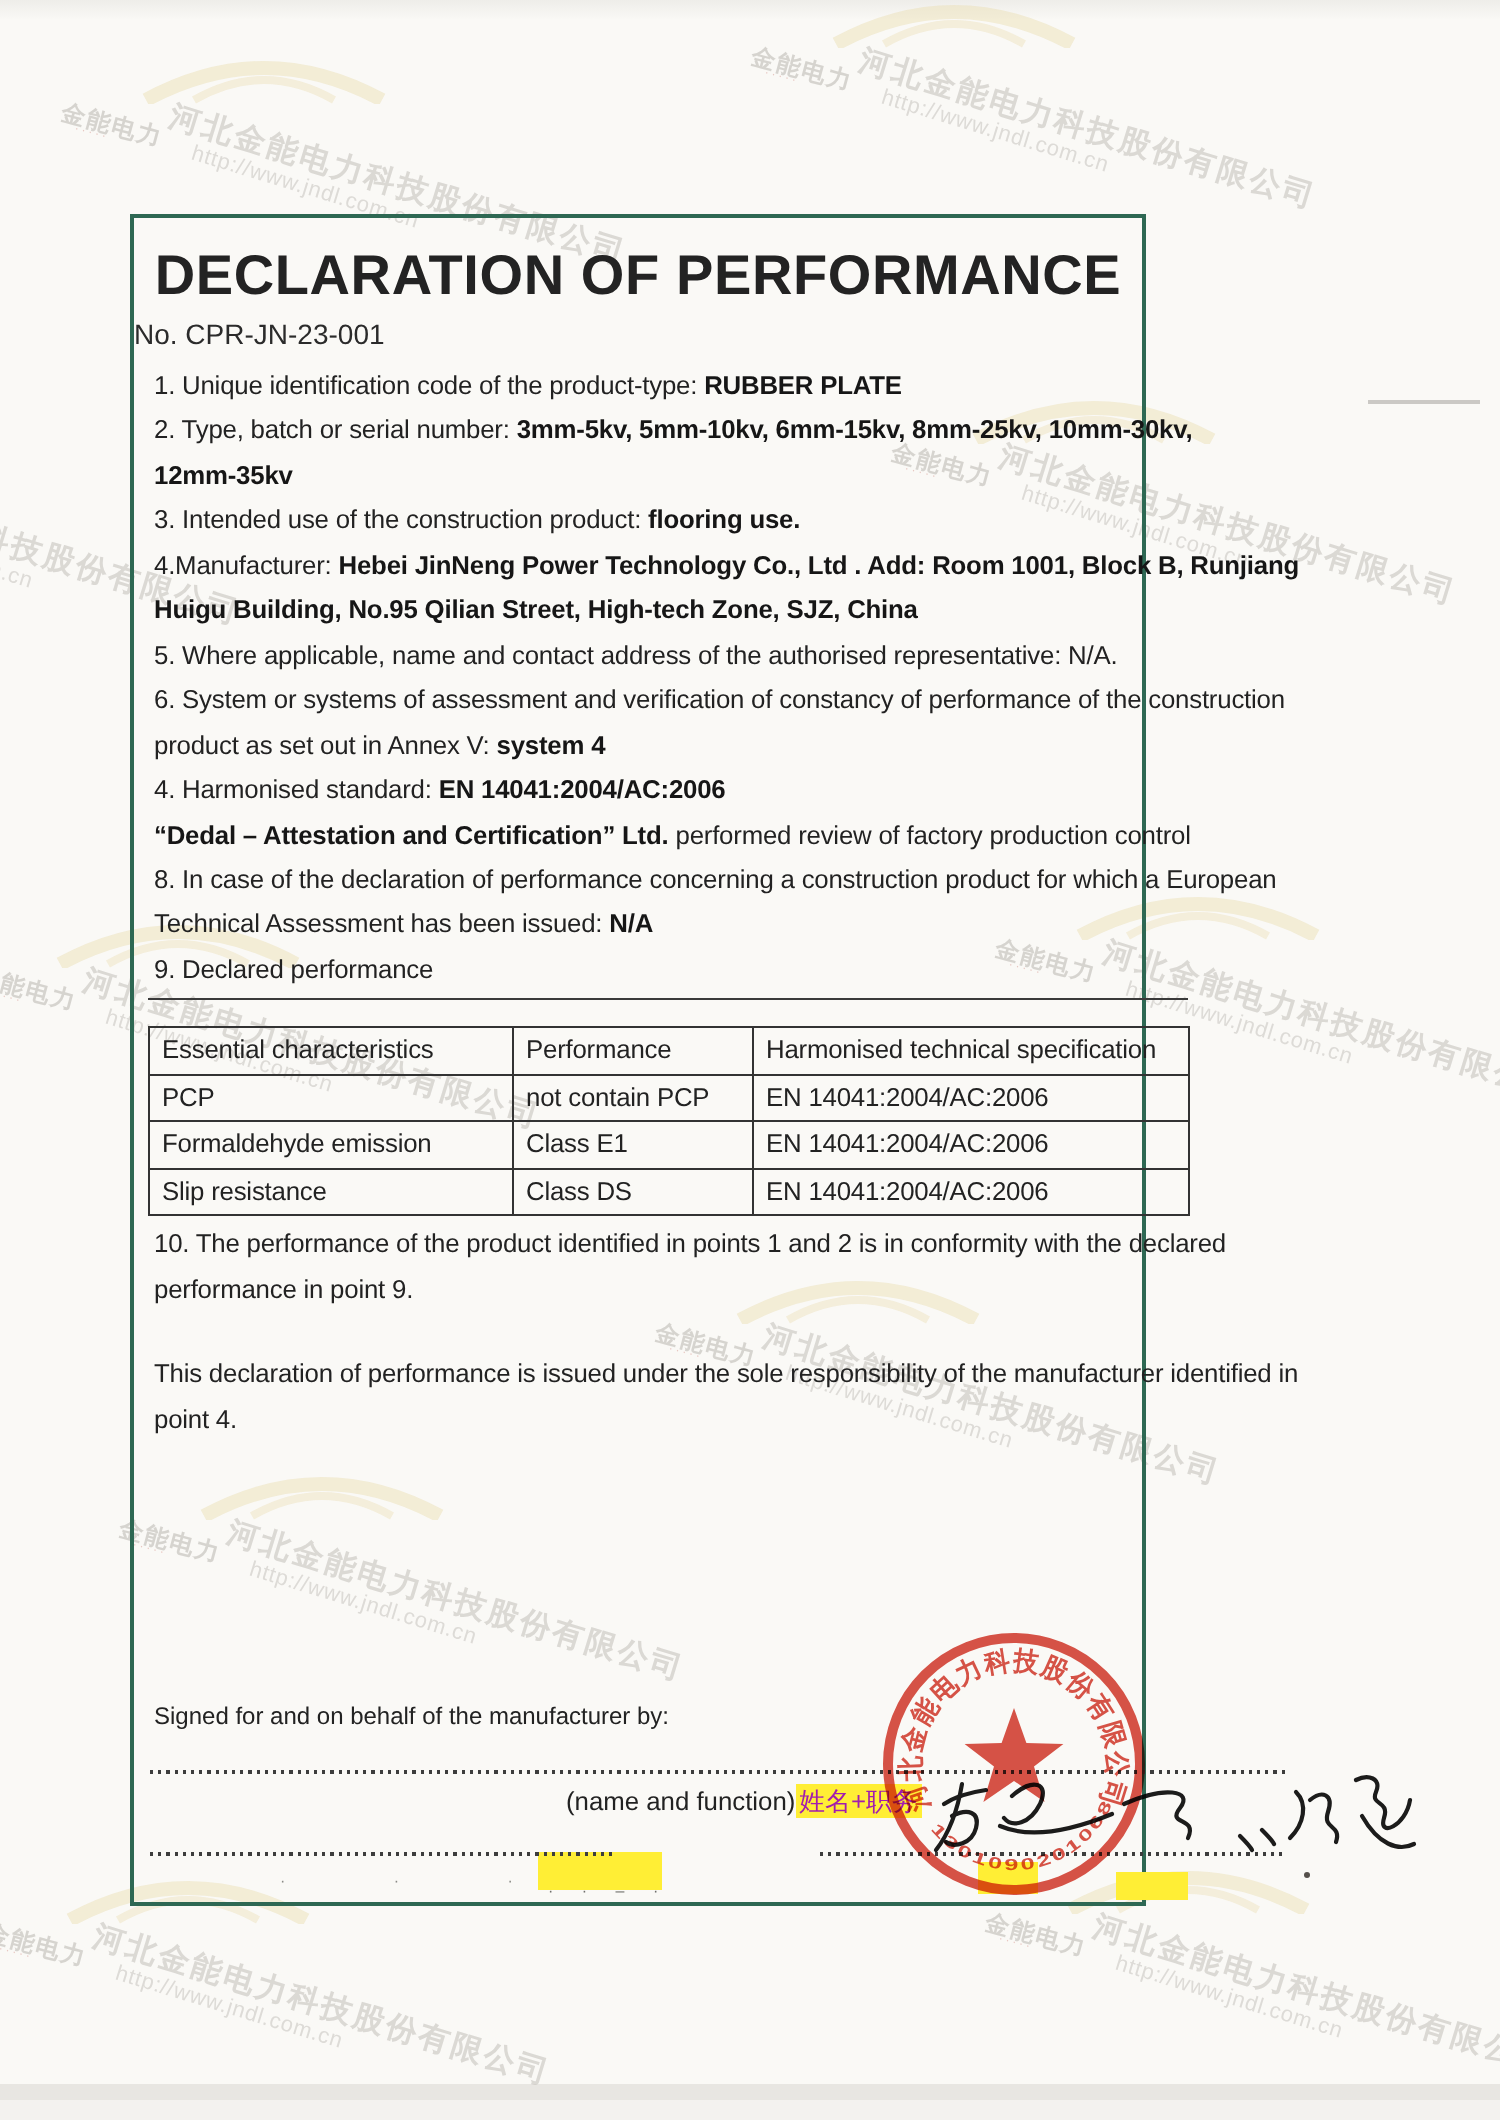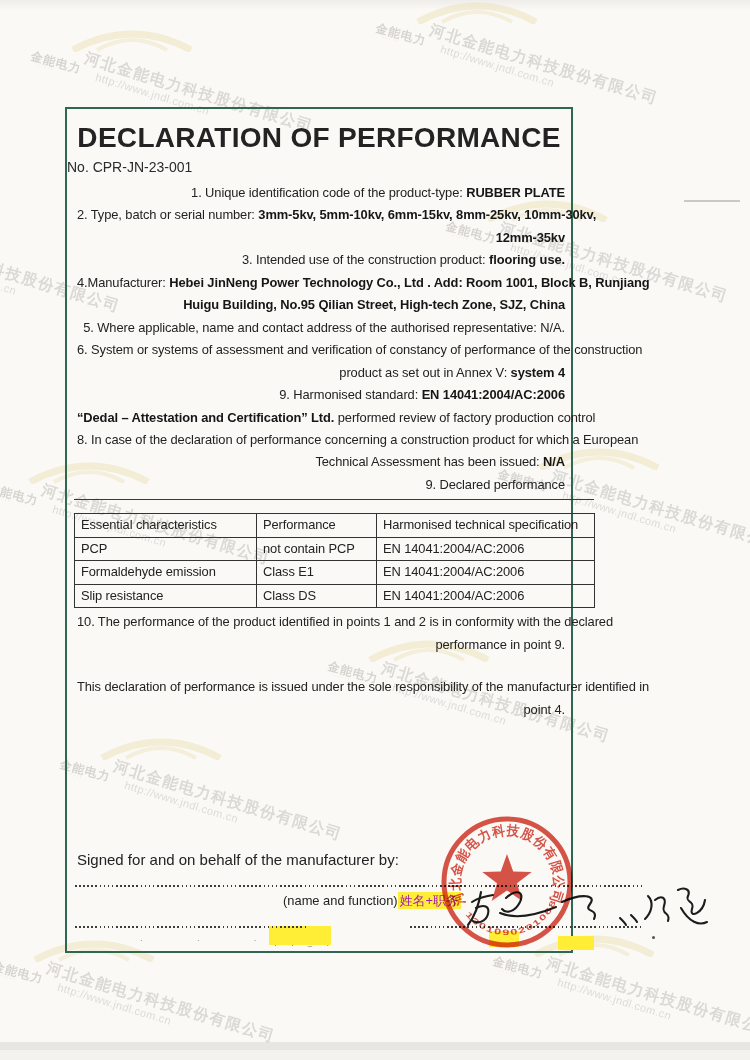--- a/index.html
+++ b/index.html
@@ -32,34 +32,34 @@
 
   
   .frame{position:absolute;left:65px;top:107px;width:508px;height:846px;
     border:2.5px solid var(--frame);box-sizing:border-box;z-index:2;background:transparent;}
   .doc-title{margin:13px 4px 0 4px;text-align:center;font-size:28px;font-weight:bold;
     letter-spacing:.3px;color:#232323;white-space:nowrap;}
   .doc-number{margin-top:5px;font-size:14px;color:#2b2b2b;}
   .content{margin-top:7px;padding:0 6px 0 10px;font-size:12.9px;line-height:22.45px;color:#222;
     letter-spacing:-.1px;}
   .para{margin:0;}
-  .line{display:block;white-space:nowrap;text-align:right;}
+  .line{display:block;white-space:nowrap;}
   .content b{font-weight:bold;color:#161616;}
   .after .para:nth-child(2){margin-top:20px;}
 
   
   .dop-table-wrap{border-top:1px solid #3a3a3a;padding-top:13px;margin:3px 0 3px -3px;width:520px;}
   table.dop{border-collapse:collapse;width:520px;border:1.4px solid #333;table-layout:fixed;}
   table.dop th,table.dop td{border:1px solid #333;padding:0 6px;height:20px;font-size:12.9px;
     font-weight:normal;text-align:left;color:#222;white-space:nowrap;overflow:hidden;}
   table.dop th{height:21px;}
   col.c1{width:182px;}col.c2{width:120px;}col.c3{width:218px;}
 
   
-  .signed-label{position:absolute;left:77px;top:851px;font-size:15px;z-index:3;}
+  .signed-label{position:absolute;left:77px;top:851px;font-size:12px;z-index:3;}
   .dotline{position:absolute;height:2px;z-index:3;
     background:repeating-linear-gradient(90deg,#3d3d3d 0 1.6px,transparent 1.6px 4.1px);}
   .dotline1{left:75px;top:885px;width:568px;}
   .dotline2a{left:75px;top:926px;width:231px;}
   .dotline2b{left:410px;top:926px;width:233px;}
   .nf-row{position:absolute;left:283px;top:893px;font-size:12.9px;z-index:3;white-space:nowrap;}
   .hl{background:var(--hl);color:#a21caf;padding:1px 2px;}
   .hl-block{position:absolute;background:var(--hl);z-index:3;}
   .hl-left{left:269px;top:926px;width:62px;height:19px;}
   .hl-b1{left:489px;top:931px;width:30px;height:16px;}
@@ -224,21 +224,21 @@
           <span class="line"><b>Huigu Building, No.95 Qilian Street, High-tech Zone, SJZ, China</b></span>
         </div>
         <div class="para">
           <span class="line"><span>5. Where applicable, name and contact address of the authorised representative: N/A.</span></span>
         </div>
         <div class="para">
           <span class="line"><span>6. System or systems of assessment and verification of constancy of performance of the construction</span></span>
           <span class="line"><span>product as set out in Annex V: </span><b>system 4</b></span>
         </div>
         <div class="para">
-          <span class="line"><span>9. Harmonised standard: </span><b>EN 14041:2004/AC:2006</b></span>
+          <span class="line"><span>4. Harmonised standard: </span><b>EN 14041:2004/AC:2006</b></span>
         </div>
         <div class="para">
           <span class="line"><b>“Dedal – Attestation and Certification” Ltd.</b><span> performed review of factory production control</span></span>
         </div>
         <div class="para">
           <span class="line"><span>8. In case of the declaration of performance concerning a construction product for which a European</span></span>
           <span class="line"><span>Technical Assessment has been issued: </span><b>N/A</b></span>
         </div>
         <div class="para">
           <span class="line"><span>9. Declared performance</span></span>

